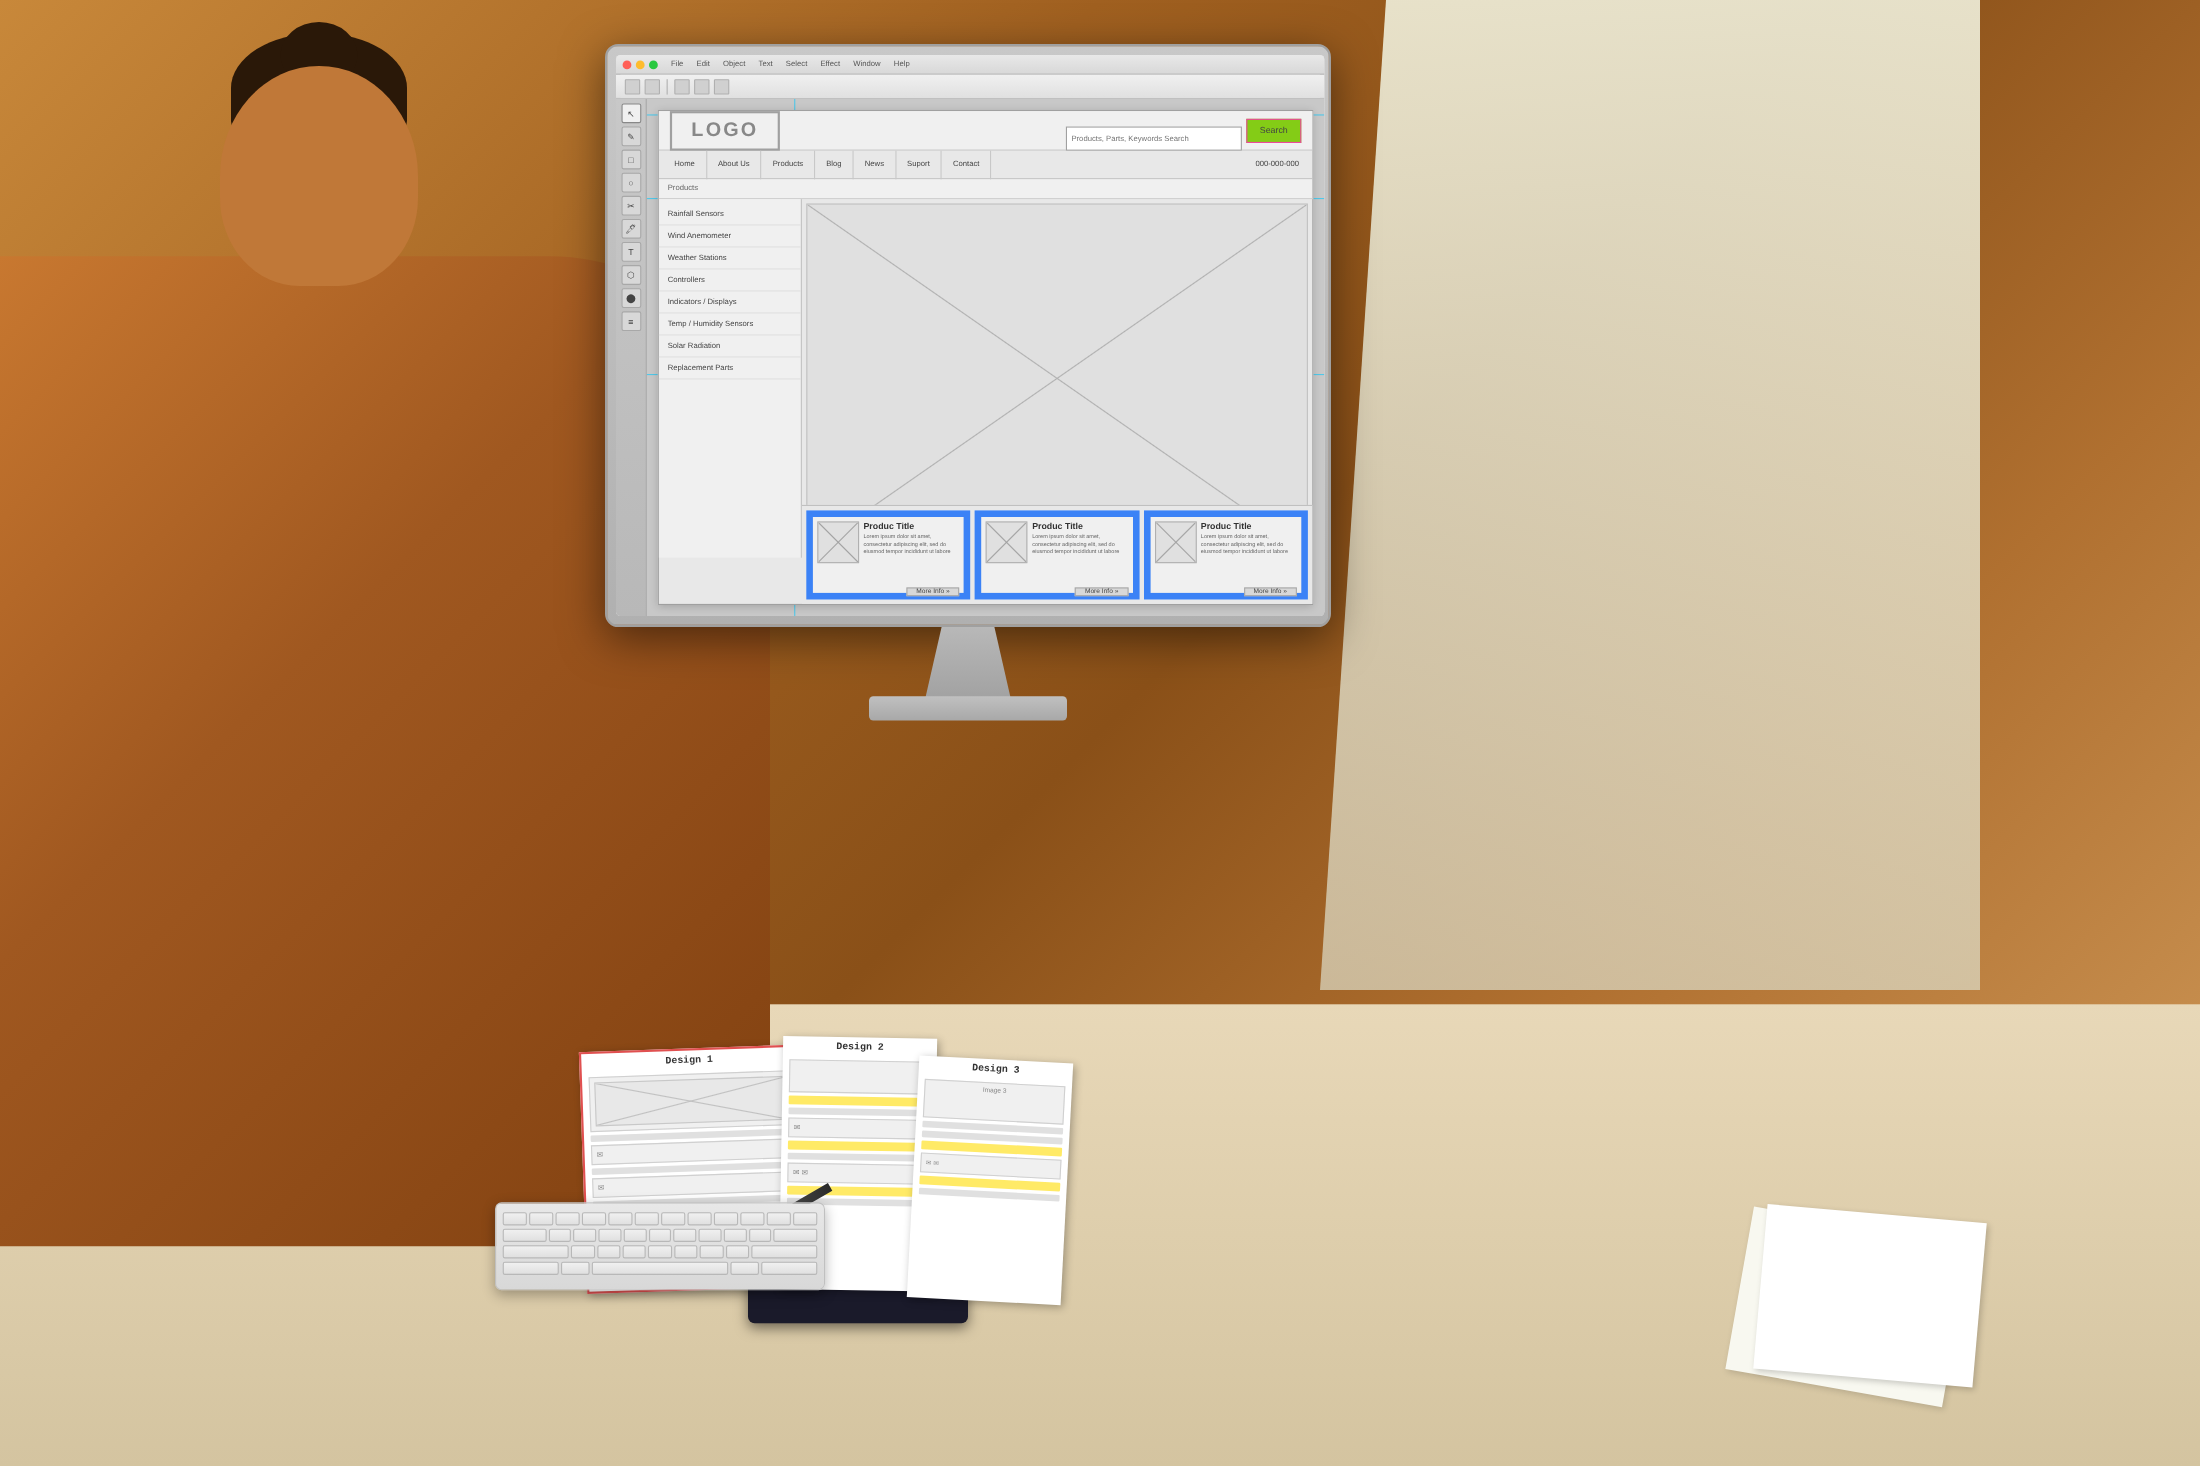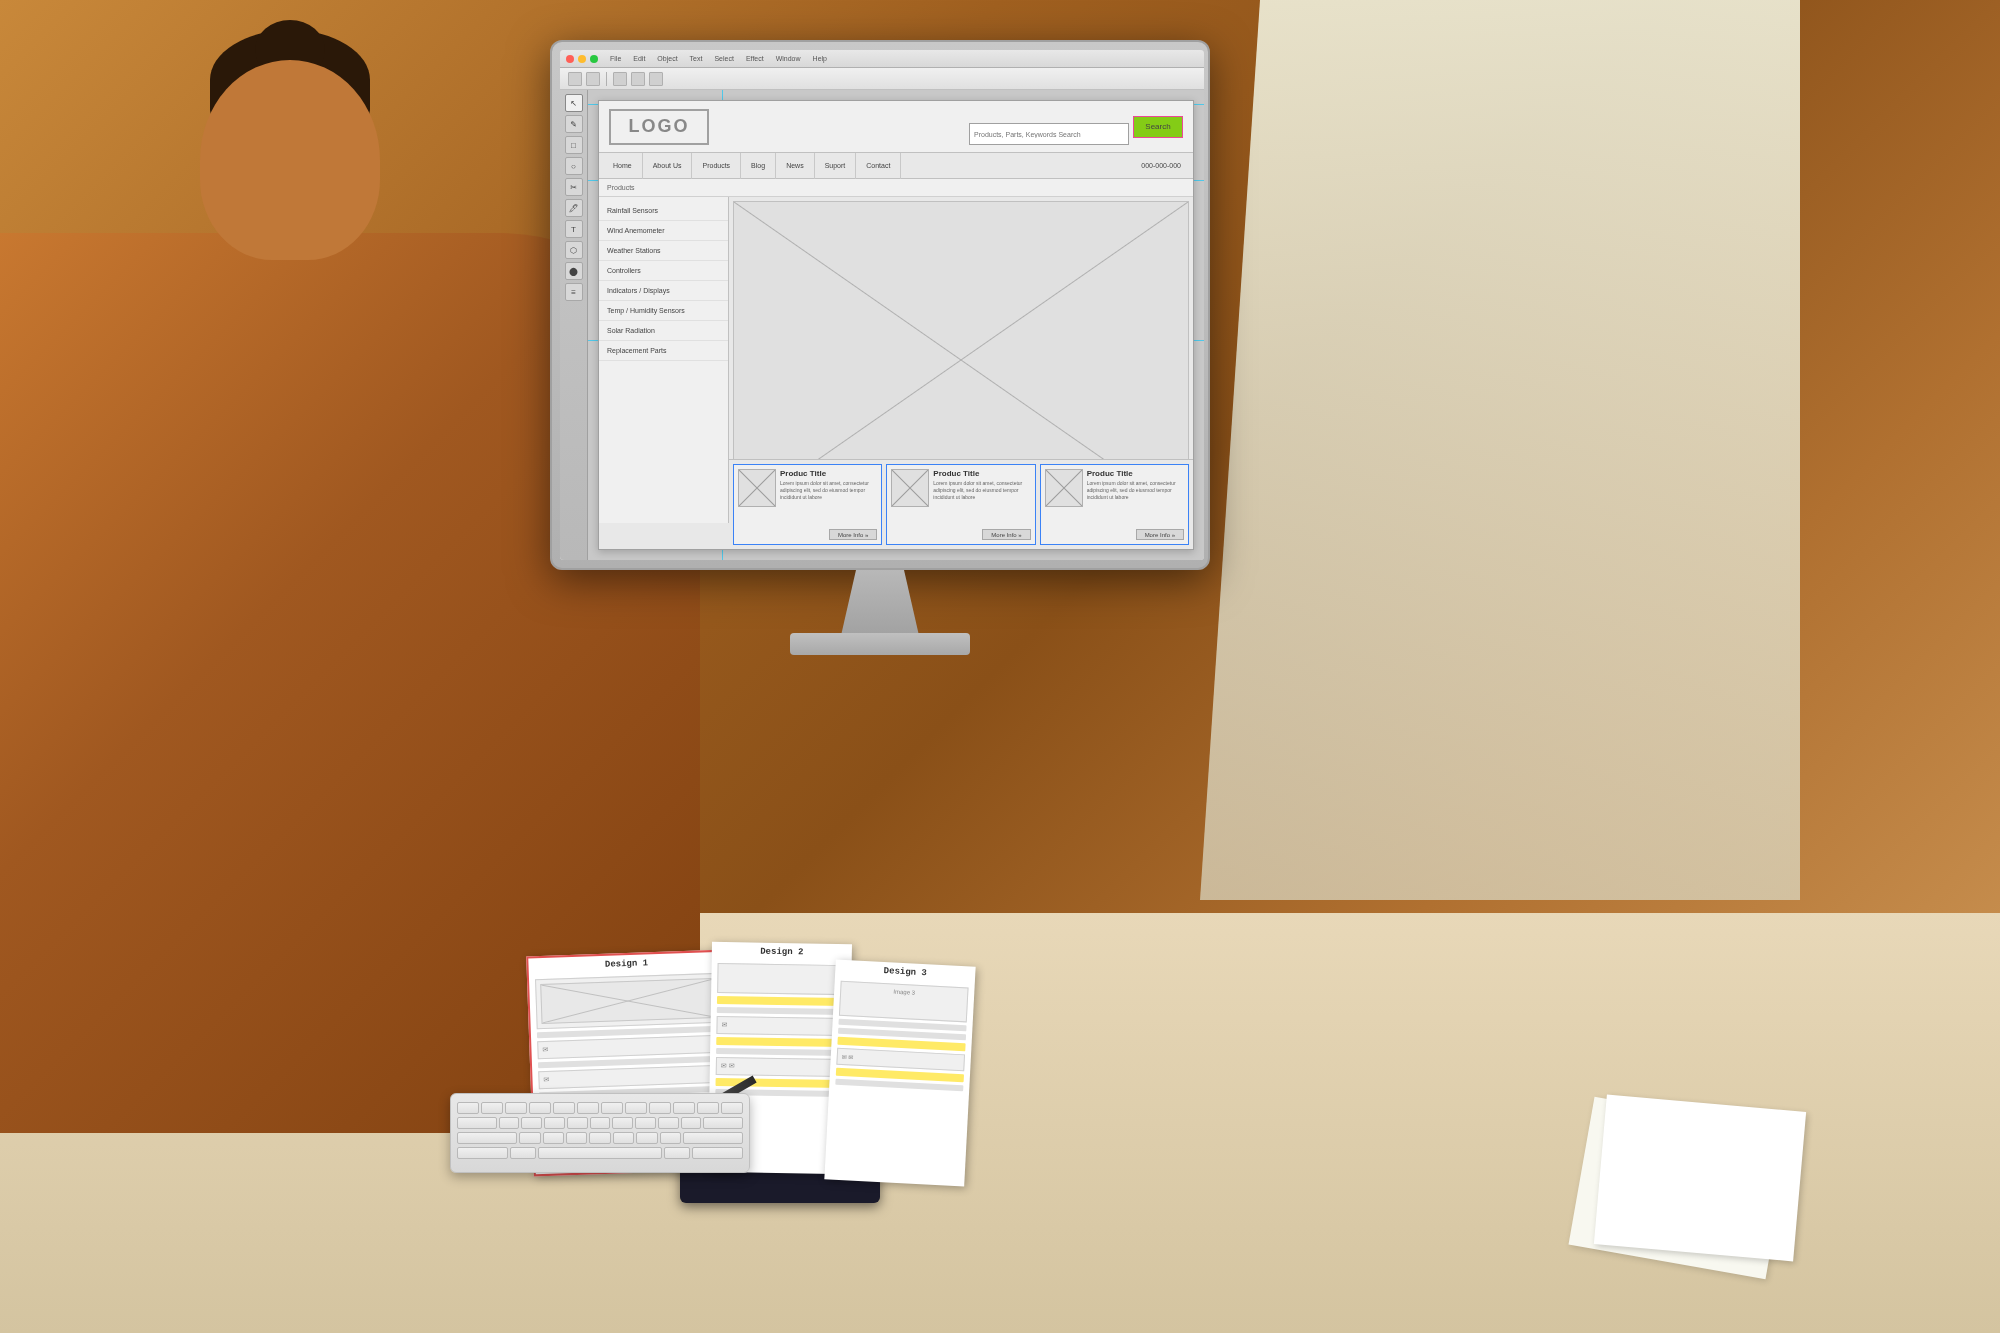--- a/index.html
+++ b/index.html
@@ -223,21 +223,21 @@
       left: 10px;
       right: 10px;
       bottom: 10px;
       background: #e8e8e8;
       border: 1px solid #a0a0a0;
       box-shadow: 0 2px 8px rgba(0,0,0,0.2);
     }
 
     
     .wf-header {
-      height: 52px;
+      height: 36px;
       background: #f0f0f0;
       border-bottom: 1px solid #c0c0c0;
       display: flex;
       align-items: center;
       padding: 0 10px;
       gap: 8px;
     }
 
     .wf-logo-box {
       width: 100px;
@@ -390,21 +390,21 @@
       display: flex;
       gap: 4px;
       padding: 4px;
       background: #e8e8e8;
       border-top: 1px solid #c0c0c0;
     }
 
     .wf-product-card {
       flex: 1;
       background: #f0f0f0;
-      border: 1px solid #3b82f6;
+      border: 6px solid #3b82f6;
       padding: 4px;
       display: flex;
       flex-direction: column;
       gap: 20px;
     }
 
     .wf-card-inner {
       display: flex;
       gap: 4px;
       flex: 1;

